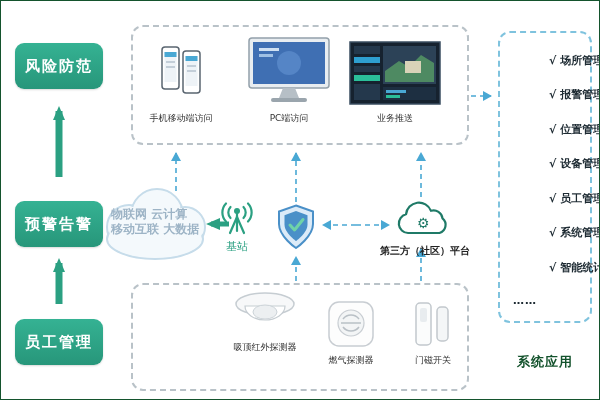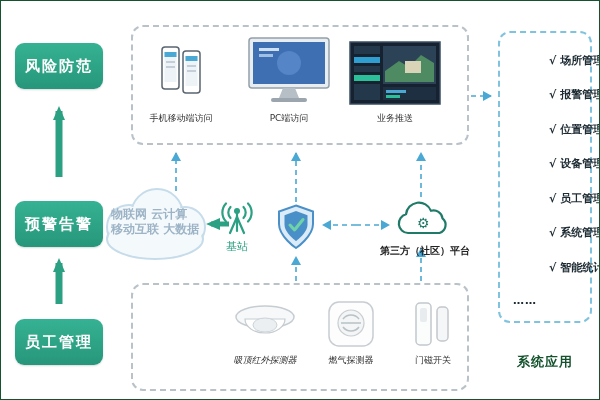--- a/index.html
+++ b/index.html
@@ -19,21 +19,21 @@
   #right-box{left:497px;top:30px;width:94px;height:292px;border-color:#7fc3de;
              display:flex;flex-direction:column;justify-content:space-between;padding:20px 6px 14px 13px;}
 
   
   .device{position:absolute;display:flex;flex-direction:column;align-items:center;justify-content:space-between;}
   .device .lbl{font-size:9px;color:#333;white-space:nowrap;}
   #dev-phone{left:142px;top:40px;width:76px;height:84px;}
   #dev-pc{left:240px;top:36px;width:96px;height:88px;}
   #dev-push{left:344px;top:40px;width:100px;height:84px;}
   #sen-smoke{left:138px;top:296px;width:72px;height:70px;}
-  #sen-pir{left:224px;top:300px;width:80px;height:66px;font-style:italic;}
+  #sen-pir{left:224px;top:287px;width:80px;height:66px;}
   #sen-gas{left:314px;top:298px;width:72px;height:68px;}
   #sen-door{left:398px;top:298px;width:68px;height:68px;}
 
   
   .app-item{font-size:11px;font-weight:600;color:#1e2b33;white-space:nowrap;margin-left:36px;}
   .app-item .chk{margin-right:4px;}
   #app-ellipsis{font-size:11px;font-weight:600;color:#1e2b33;letter-spacing:1px;}
   #sys-app{position:absolute;left:497px;top:352px;width:94px;text-align:center;
            color:#14532d;font-weight:bold;font-size:13px;letter-spacing:1px;}
 

